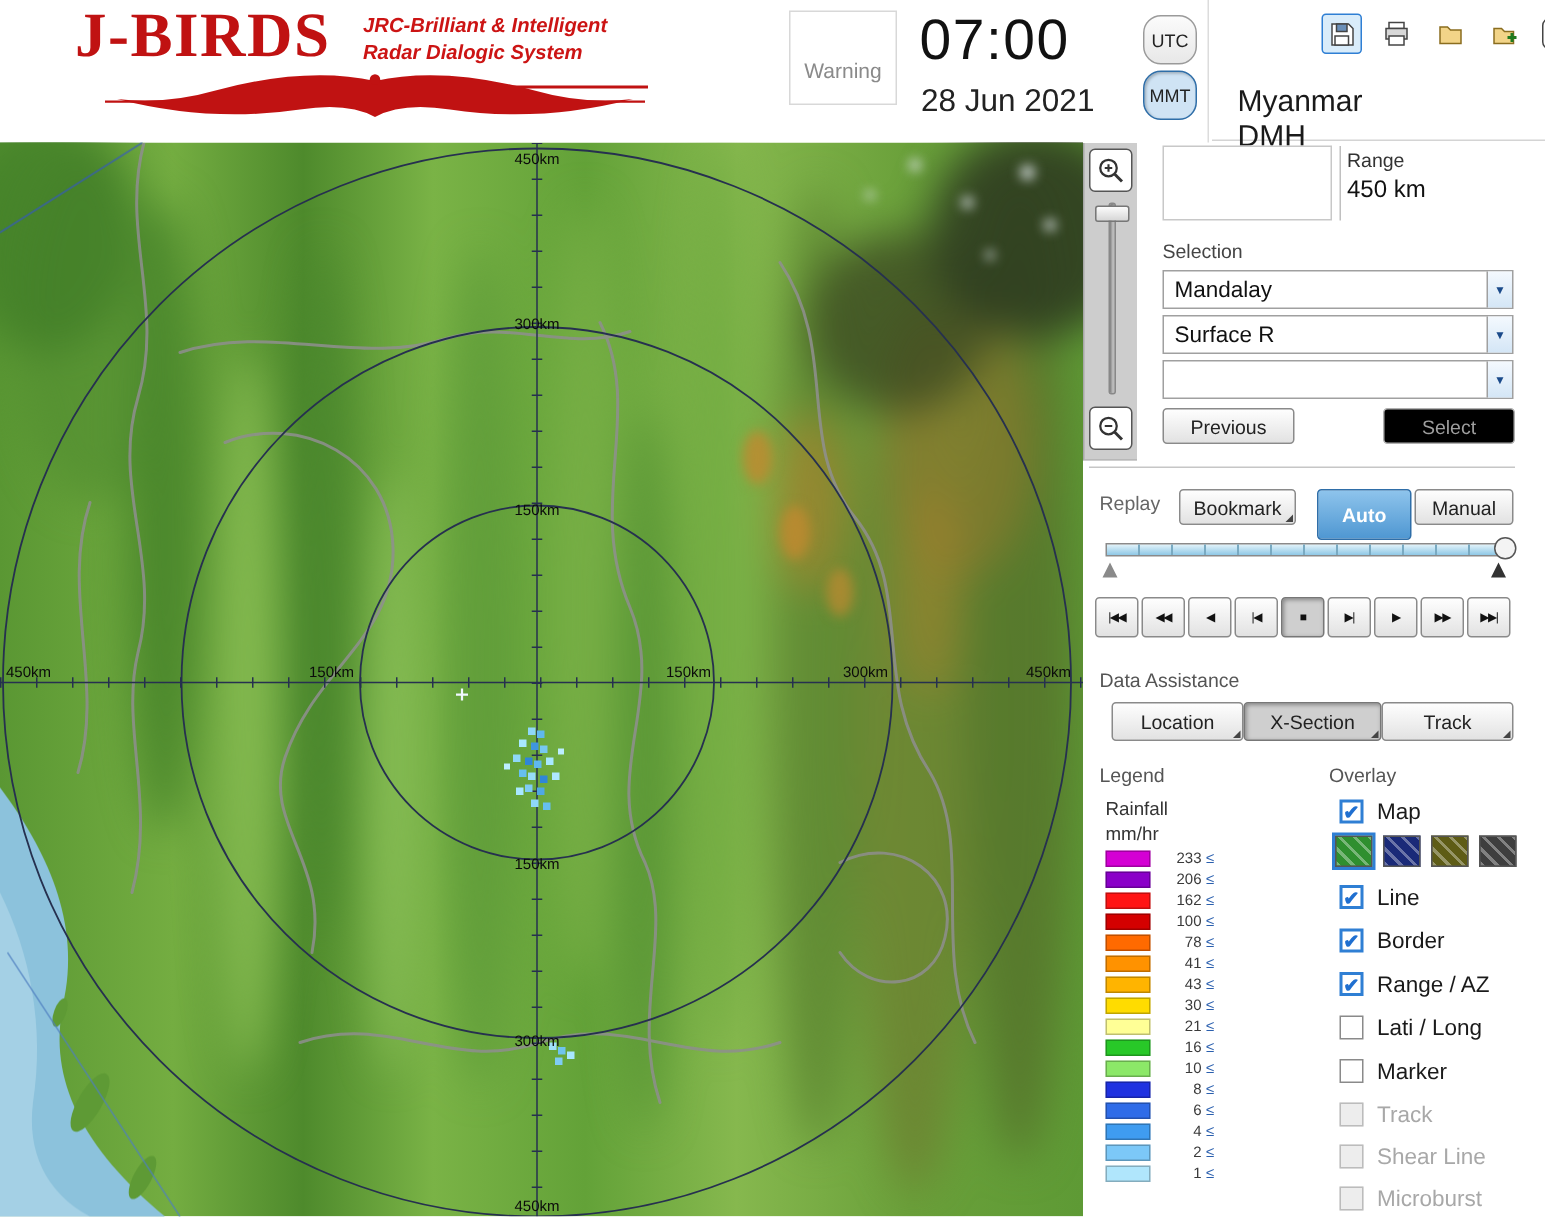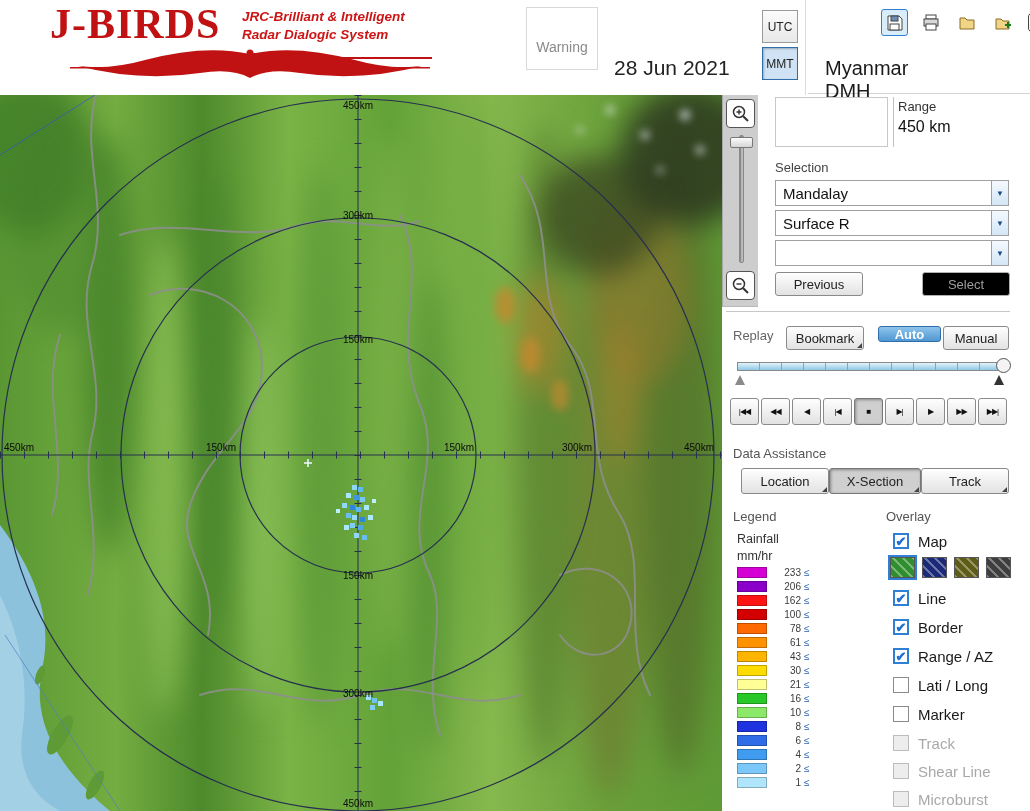--- a/index.html
+++ b/index.html
@@ -14,21 +14,21 @@
   .logo-sub { position:absolute; left:202px; top:8px; font-size:13.5px; font-weight:bold;
     font-style:italic; color:#cc1414; line-height:1.3; }
   .logo-line { position:absolute; left:196px; top:57px; width:196px; height:2px; background:#c01212; }
   .eagle { position:absolute; left:30px; top:46px; }
   .warning-box { position:absolute; left:486px; top:7px; width:72px; height:63px; background:#fff;
     border:1px solid #d8d8d8; display:flex; align-items:flex-end; justify-content:center;
     padding-bottom:14px; font-size:14px; color:#8a8a8a; }
   .time { position:absolute; left:573px; top:6px; font-size:38px; color:#111; letter-spacing:1px; }
   .date { position:absolute; left:574px; top:56px; font-size:21px; color:#222; }
   .tz-btn { position:absolute; left:722px; width:36px; height:33px; font-size:12px; color:#222;
-    background:linear-gradient(#fbfbfb,#e8e8e8); border:1px solid #9a9a9a; border-radius:0; cursor:pointer; }
+    background:linear-gradient(#fbfbfb,#e8e8e8); border:1px solid #9a9a9a; border-radius:12px; cursor:pointer; }
   .tz-btn.sel { background:#cfe3f4; border:1px solid #2f6ea8; box-shadow:inset 1px 1px 2px rgba(0,0,0,.25); }
   .hdr-vline { position:absolute; left:765px; top:0; width:1px; height:95px; background:#dcdcdc; }
   .hdr-hline { position:absolute; left:768px; top:93px; width:242px; height:1px; background:#d4d4d4; }
   .tb-btn { position:absolute; top:9px; width:27px; height:27px; background:transparent;
     border:1px solid transparent; border-radius:3px; display:flex; align-items:center;
     justify-content:center; cursor:pointer; }
   .tb-btn.sel { background:#d9ecfa; border:1px solid #2f7fd4; }
   .help-box { width:21px; height:21px; border:1.5px solid #444; border-radius:5px; display:flex;
     align-items:center; justify-content:center; font-size:14px; font-weight:bold; color:#333; background:#fff; }
   .station { position:absolute; left:785px; top:57px; font-size:20px; color:#1a1a1a; }
@@ -122,20 +122,21 @@
     <svg class="eagle" width="360" height="42" viewBox="0 0 360 42">
       <rect x="0" y="21" width="360" height="1.5" fill="#c01212"></rect>
       <path d="M180 8 Q135 -2 75 14 Q40 24 8 20 Q70 36 130 27 Q162 22 180 32 Q198 22 230 27 Q290 36 352 20 Q320 24 285 14 Q225 -2 180 8 Z" fill="#c01212"></path>
       <circle cx="180" cy="7" r="3.5" fill="#c01212"></circle>
     </svg>
 
     <div class="warning-box">
       <span>Warning</span>
     </div>
 
+    <div class="time">07:00</div>
     <div class="date">28 Jun 2021</div>
 
     <button class="tz-btn" style="top:10px">UTC</button>
     <button class="tz-btn sel" style="top:47px">MMT</button>
 
     <div class="hdr-vline"></div>
     <div class="hdr-hline"></div>
 
     <button class="tb-btn sel" style="left:841px">
       <svg width="20" height="20" viewBox="0 0 20 20">
@@ -326,21 +327,21 @@
   <button class="btn" style="left:775px;top:272px;width:88px;height:24px">Previous</button>
   <button class="btn disabled" style="left:922px;top:272px;width:88px;height:24px">Select</button>
 
   <div class="divider"></div>
 
   <div class="sec-label" style="left:733px;top:328px;color:#666">Replay</div>
   <button class="btn" style="left:786px;top:326px;width:78px;height:24px">
     <span>Bookmark</span>
     <span class="fold"></span>
   </button>
-  <button class="btn blue" style="left:878px;top:326px;width:63px;height:16px">Auto</button>
+  <button class="btn blue" style="left:878px;top:326px;width:63px;height:34px">Auto</button>
   <button class="btn" style="left:943px;top:326px;width:66px;height:24px">Manual</button>
 
   <div class="tl-track">
     <div class="tl-ticks"></div>
   </div>
   <div class="tl-tri left"></div>
   <div class="tl-tri right"></div>
   <div class="tl-handle"></div>
 
   <button class="btn pb" style="left:730px">|◀◀</button>
@@ -393,21 +394,21 @@
         <span class="lv">100</span>
         <span class="lop">≤</span>
       </div>
     <div class="lg-row">
         <span class="chip" style="background-color: rgb(255, 106, 0);"></span>
         <span class="lv">78</span>
         <span class="lop">≤</span>
       </div>
     <div class="lg-row">
         <span class="chip" style="background-color: rgb(255, 146, 0);"></span>
-        <span class="lv">61</span>
+        <span class="lv">41</span>
         <span class="lop">≤</span>
       </div>
     <div class="lg-row">
         <span class="chip" style="background-color: rgb(255, 180, 0);"></span>
         <span class="lv">43</span>
         <span class="lop">≤</span>
       </div>
     <div class="lg-row">
         <span class="chip" style="background-color: rgb(255, 220, 0);"></span>
         <span class="lv">30</span>

